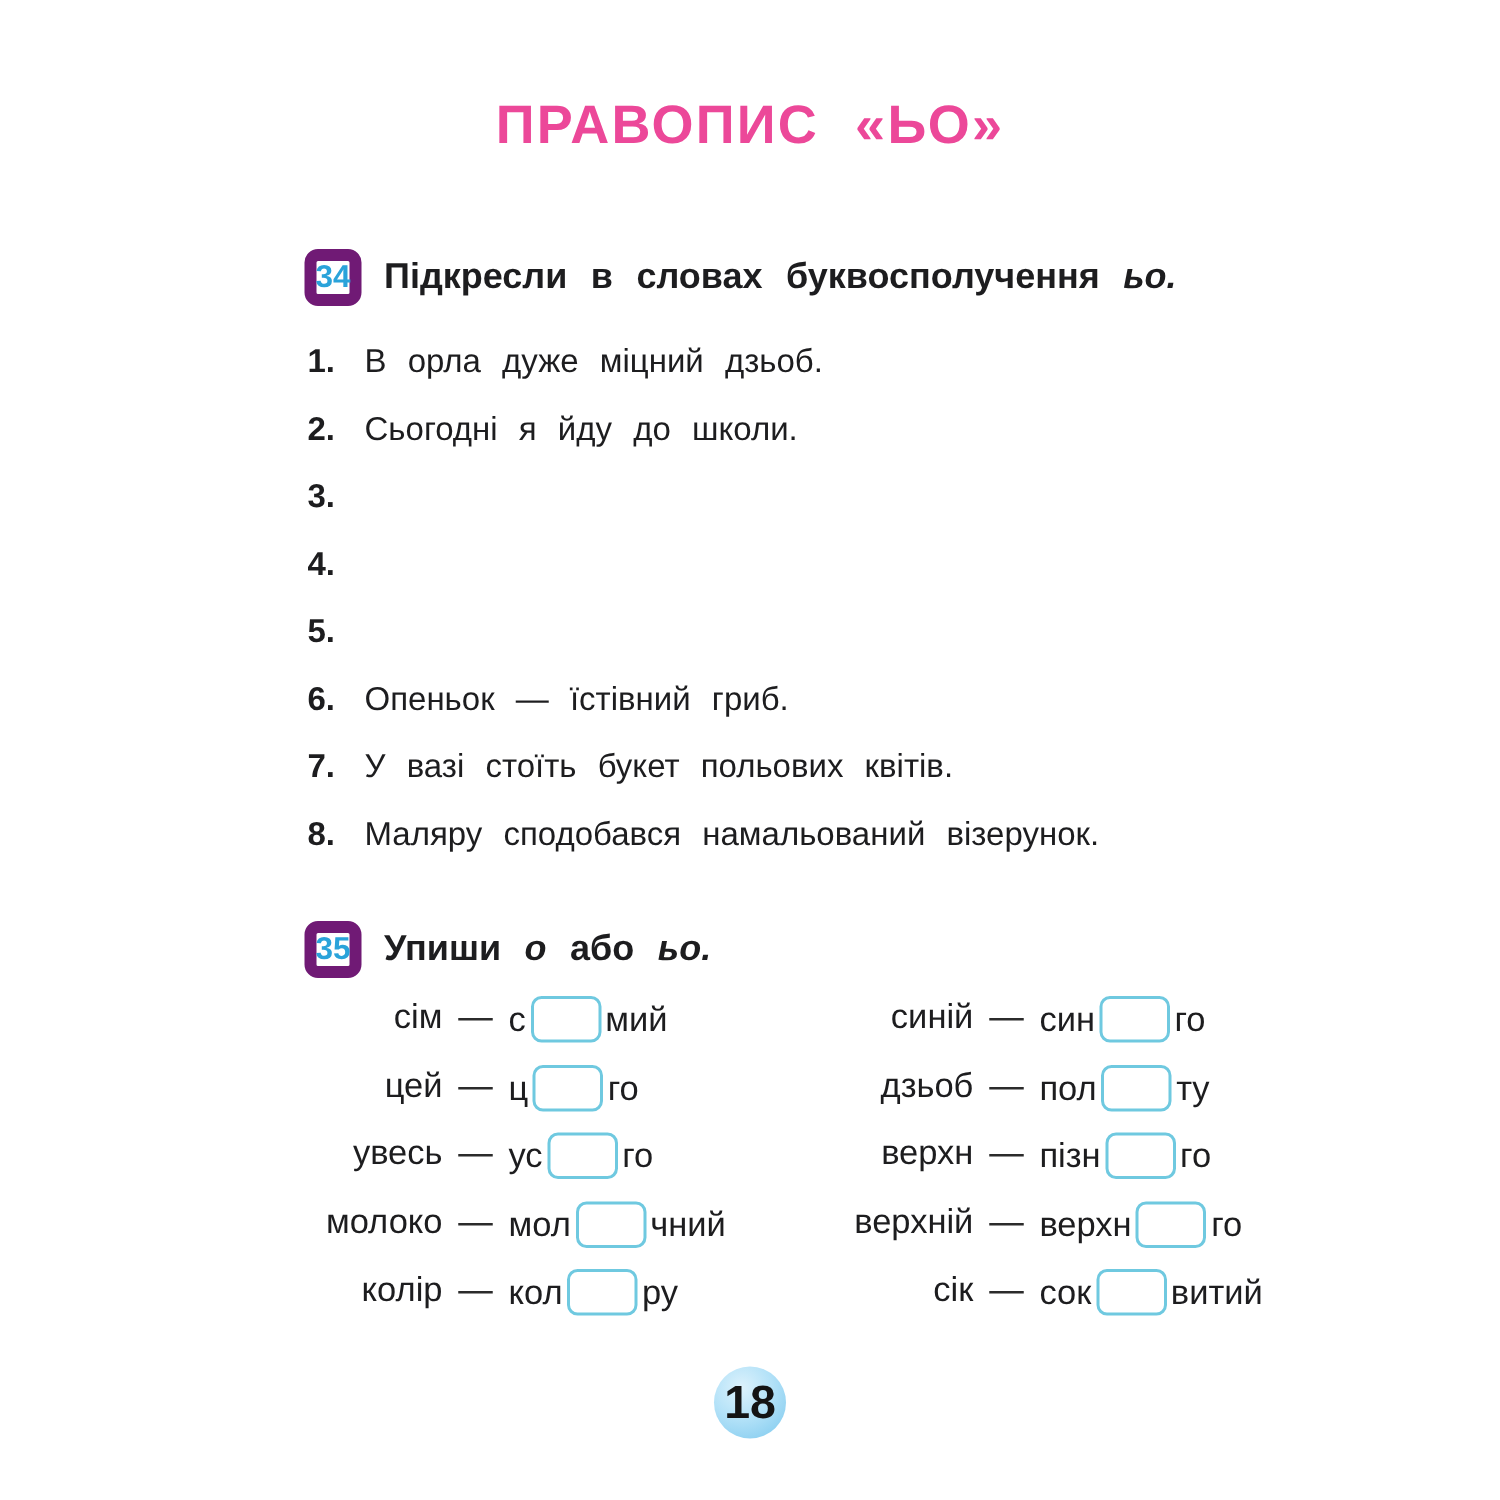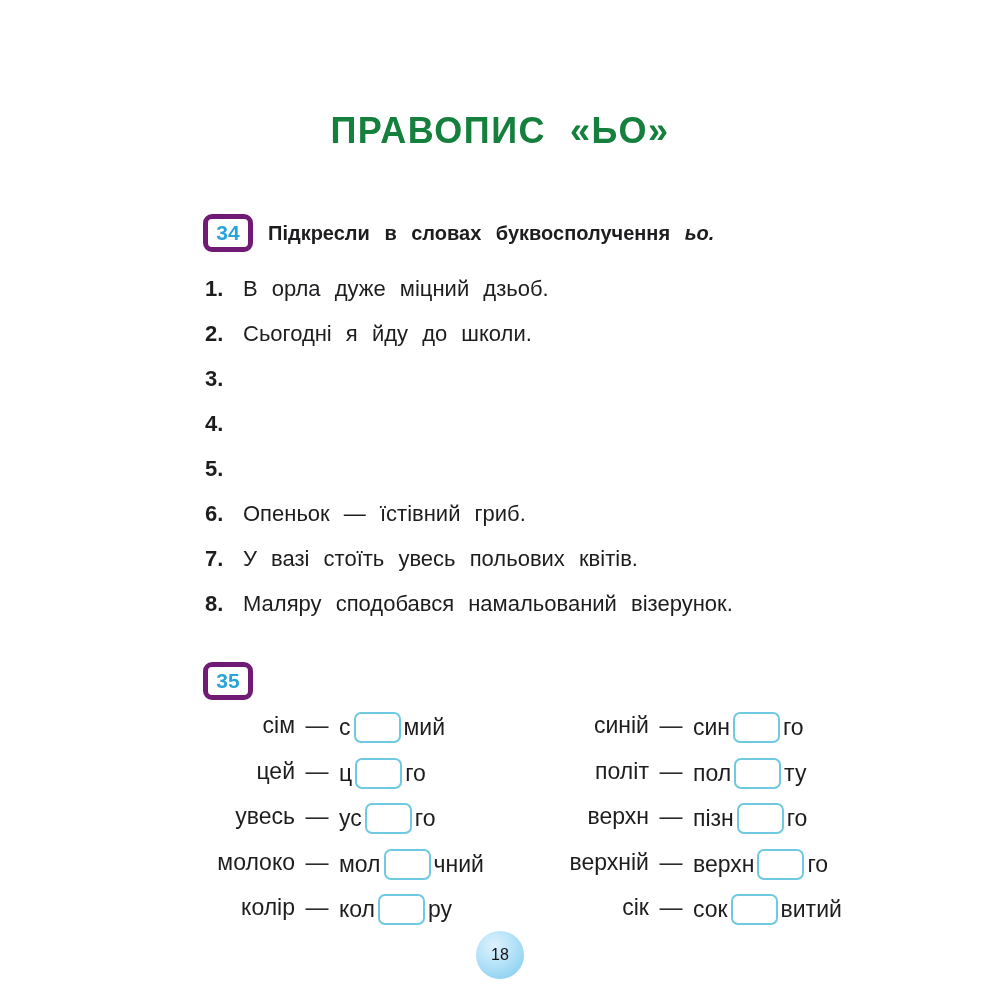--- a/index.html
+++ b/index.html
@@ -13,52 +13,51 @@
     overflow:hidden;
   }
 
   
   .title {
     padding-top:62px;
     text-align:center;
     font-size:36px;
     font-weight:bold;
     letter-spacing:1.5px;
-    color:#15803d;
+    color:#ec4899;
     white-space:nowrap;
-    margin-top:48px;
   }
   .title .quoted { margin-left:24px; }
 
   
   .ex-header {
     display:flex;
     align-items:center;
     margin-left:203px;
   }
   .ex34-header { margin-top:62px; }
   .ex35-header { margin-top:36px;align-items:center; }
 
   .badge {
     display:flex;
     align-items:center;
     justify-content:center;
-    width:50px; height:38px;
-    border:5px solid #701a75;
+    width:38px; height:38px;
+    border:8px solid #701a75;
     border-radius:9px;
     background:#ffffff;
     color:#2aa3da;
     font-size:21px;
     font-weight:bold;
     flex:0 0 auto;
   }
 
   .instruction {
     margin-left:15px;
-    font-size:20px;
+    font-size:24px;
     font-weight:bold;
     word-spacing:9px;
     color:#1d1d1f;
   }
   .seg-bi { font-style:italic; }
 
   
   .sentence-list {
     margin-top:14px;
     margin-left:205px;
@@ -112,30 +111,30 @@
     border:2.5px solid #6fc9e0;
     border-radius:7px;
     background:#ffffff;
     margin:0 3px;
     flex:0 0 auto;
   }
 
   
   .page-badge {
     position:absolute;
-    top:931px; left:50%;
+    top:911px; left:50%;
     transform:translateX(-50%);
     width:48px; height:48px;
     border-radius:50%;
     background:radial-gradient(circle at 38% 30%, #ddf2fc 0%, #b4e2f8 45%, #8fd1f1 80%, #7cc3e9 100%);
     display:flex;
     align-items:center;
     justify-content:center;
-    font-size:16px;
-    font-weight:normal;
+    font-size:31px;
+    font-weight:bold;
     color:#141414;
   }
 </style>
 </head>
 <body>
 
 <div class="page">
 
   <div class="title">
     <span>ПРАВОПИС</span><span class="quoted">«ЬО»</span>
@@ -167,32 +166,38 @@
       </li>
       <li class="sentence-item">
         <span class="sentence-num">5.</span>
       </li>
       <li class="sentence-item">
         <span class="sentence-num">6.</span>
         <span class="sentence-text">Опеньок — їстівний гриб.</span>
       </li>
       <li class="sentence-item">
         <span class="sentence-num">7.</span>
-        <span class="sentence-text">У вазі стоїть увесь польових квітів.</span>
+        <span class="sentence-text">У вазі стоїть букет польових квітів.</span>
       </li>
       <li class="sentence-item">
         <span class="sentence-num">8.</span>
         <span class="sentence-text">Маляру сподобався намальований візерунок.</span>
       </li>
     </ol>
   </div>
 
   <div>
     <div class="ex-header ex35-header">
       <span class="badge">35</span>
+      <span class="instruction">
+        <span>Упиши</span>
+        <span class="seg-bi">о</span>
+        <span>або</span>
+        <span class="seg-bi">ьо.</span>
+      </span>
     </div>
 
     <div class="pairs">
 
       <div class="pairs-col col-left">
         <div class="pair-row">
           <span class="base-word">сім</span>
           <span class="pair-dash">—</span>
           <span class="word-with-blank">
             <span>с</span>
@@ -242,21 +247,21 @@
         <div class="pair-row">
           <span class="base-word">синій</span>
           <span class="pair-dash">—</span>
           <span class="word-with-blank">
             <span>син</span>
               <span class="answer-blank"></span>
               <span>го</span>
           </span>
         </div>
         <div class="pair-row">
-          <span class="base-word">політ</span>
+          <span class="base-word">дзьоб</span>
           <span class="pair-dash">—</span>
           <span class="word-with-blank">
             <span>пол</span>
               <span class="answer-blank"></span>
               <span>ту</span>
           </span>
         </div>
         <div class="pair-row">
           <span class="base-word">верхн</span>
           <span class="pair-dash">—</span>

